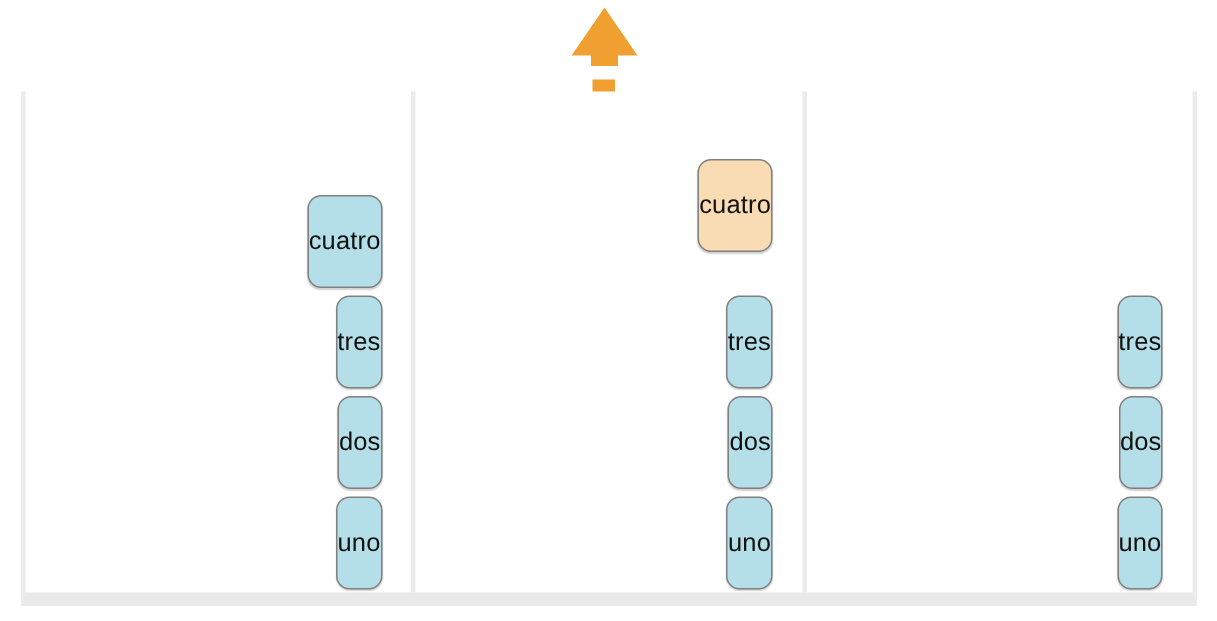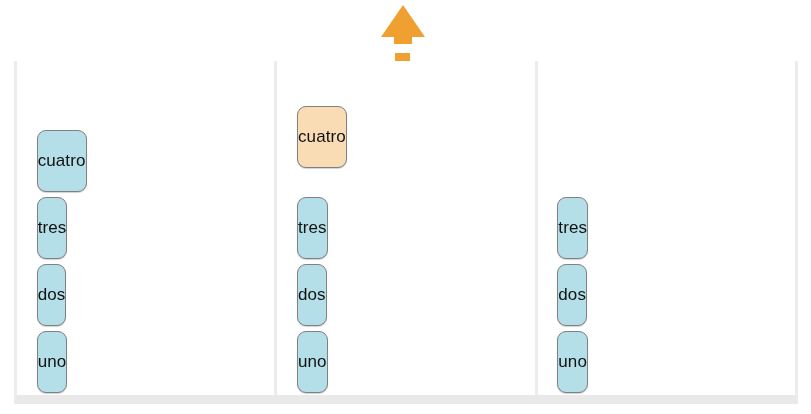--- a/index.html
+++ b/index.html
@@ -47,21 +47,21 @@
     box-sizing: border-box;
   }
   .panel + .panel {
     border-left: 3px solid #ececec;
   }
 
   .stack {
     width: 218px;
     display: flex;
     flex-direction: column;
-    align-items: flex-start;
+    align-items: flex-end;
   }
 
   
   .card {
     height: 62px;
     margin-top: 5px;
     border-radius: 9px;
     border: 1.4px solid #808080;
     box-sizing: border-box;
     display: flex;

